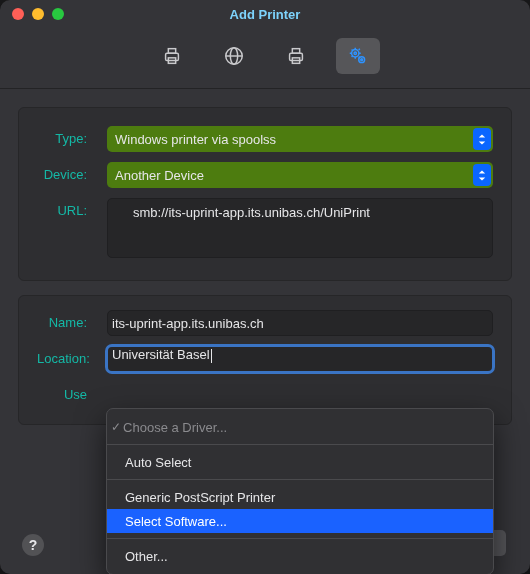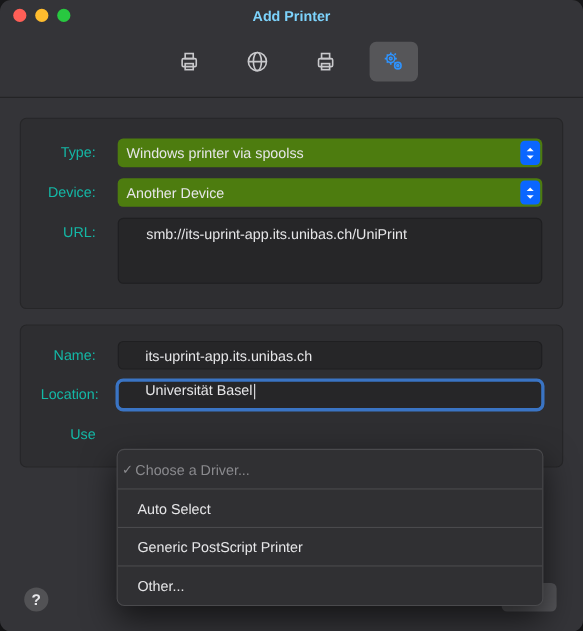--- a/index.html
+++ b/index.html
@@ -18,21 +18,21 @@
   .tbtn svg { width: 22px; height: 22px; }
   .panel { margin: 18px 18px 0; padding: 18px 18px 22px; background: #2e2e31; border: 1px solid #262628; border-radius: 6px; }
   .row { display: flex; align-items: flex-start; margin-bottom: 10px; }
   .row:last-child { margin-bottom: 0; }
   .label { width: 70px; text-align: right; color: #14b8a6; font-size: 13px; padding-right: 20px; padding-top: 5px; }
   .field { flex: 1; }
   .select { background: #4d7c0f; color: #e6e6e8; border: none; border-radius: 5px; height: 26px; width: 100%; font-size: 13px; padding: 0 8px; display: flex; align-items: center; justify-content: space-between; position: relative; }
   .select .arrows { width: 18px; height: 22px; background: #0a66ff; border-radius: 4px; position: absolute; right: 2px; top: 2px; display: flex; flex-direction: column; align-items: center; justify-content: center; gap: 1px; }
   .select .arrows svg { width: 8px; height: 6px; fill: #fff; }
   .textarea { background: #262628; color: #e6e6e8; border: 1px solid #1f1f21; border-radius: 5px; min-height: 60px; width: 100%; font-size: 13px; padding: 6px 25px; resize: none; }
-  .input { background: #262628; color: #e6e6e8; border: 1px solid #1f1f21; border-radius: 5px; height: 26px; width: 100%; font-size: 13px; padding: 0 24px; }
+  .input { background: #262628; color: #e6e6e8; border: 1px solid #1f1f21; border-radius: 5px; height: 26px; width: 100%; font-size: 13px; padding: 0 4px; }
   .input.focus { outline: 3px solid #3a74c4; outline-offset: -1px; }
   .panel2 { margin: 14px 18px 0; padding: 14px 18px 16px; background: #2e2e31; border: 1px solid #262628; border-radius: 6px; }
   .help { position: absolute; left: 22px; bottom: 18px; width: 22px; height: 22px; border-radius: 50%; background: #525255; color: #e7e7ea; display: flex; align-items: center; justify-content: center; font-size: 14px; font-weight: 600; }
   .add-stub { position: absolute; right: 24px; bottom: 18px; width: 50px; height: 26px; background: #56565a; border-radius: 5px; }
   .dropdown { position: absolute; left: 106px; top: 408px; width: 388px; background: #303033; border: 1px solid #4a4a4d; border-radius: 7px; padding: 6px 0; box-shadow: 0 12px 30px rgba(0,0,0,0.6); }
   .dd-item { padding: 4px 18px; font-size: 13px; color: #e6e6e8; display: flex; align-items: center; height: 24px; }
   .dd-item.header { color: #8a8a8e; }
   .dd-item.check::before { content: "✓"; margin-left: -14px; margin-right: 2px; color: #8a8a8e; font-size: 12px; }
   .dd-item.selected { background: #1a62ff; color: #fff; }
   .dd-sep { height: 1px; background: #4a4a4d; margin: 5px 0; }
@@ -151,17 +151,18 @@
       <span>?</span>
     </div>
   <div class="add-stub"></div>
 
   <div class="dropdown">
     <div class="dd-item header check">Choose a Driver...</div>
     <div class="dd-sep"></div>
     <div class="dd-item">Auto Select</div>
     <div class="dd-sep"></div>
     <div class="dd-item">Generic PostScript Printer</div>
+    <div class="dd-item selected">Select Software...</div>
     <div class="dd-sep"></div>
     <div class="dd-item">Other...</div>
   </div>
 
 </div>
 
 </body></html>

